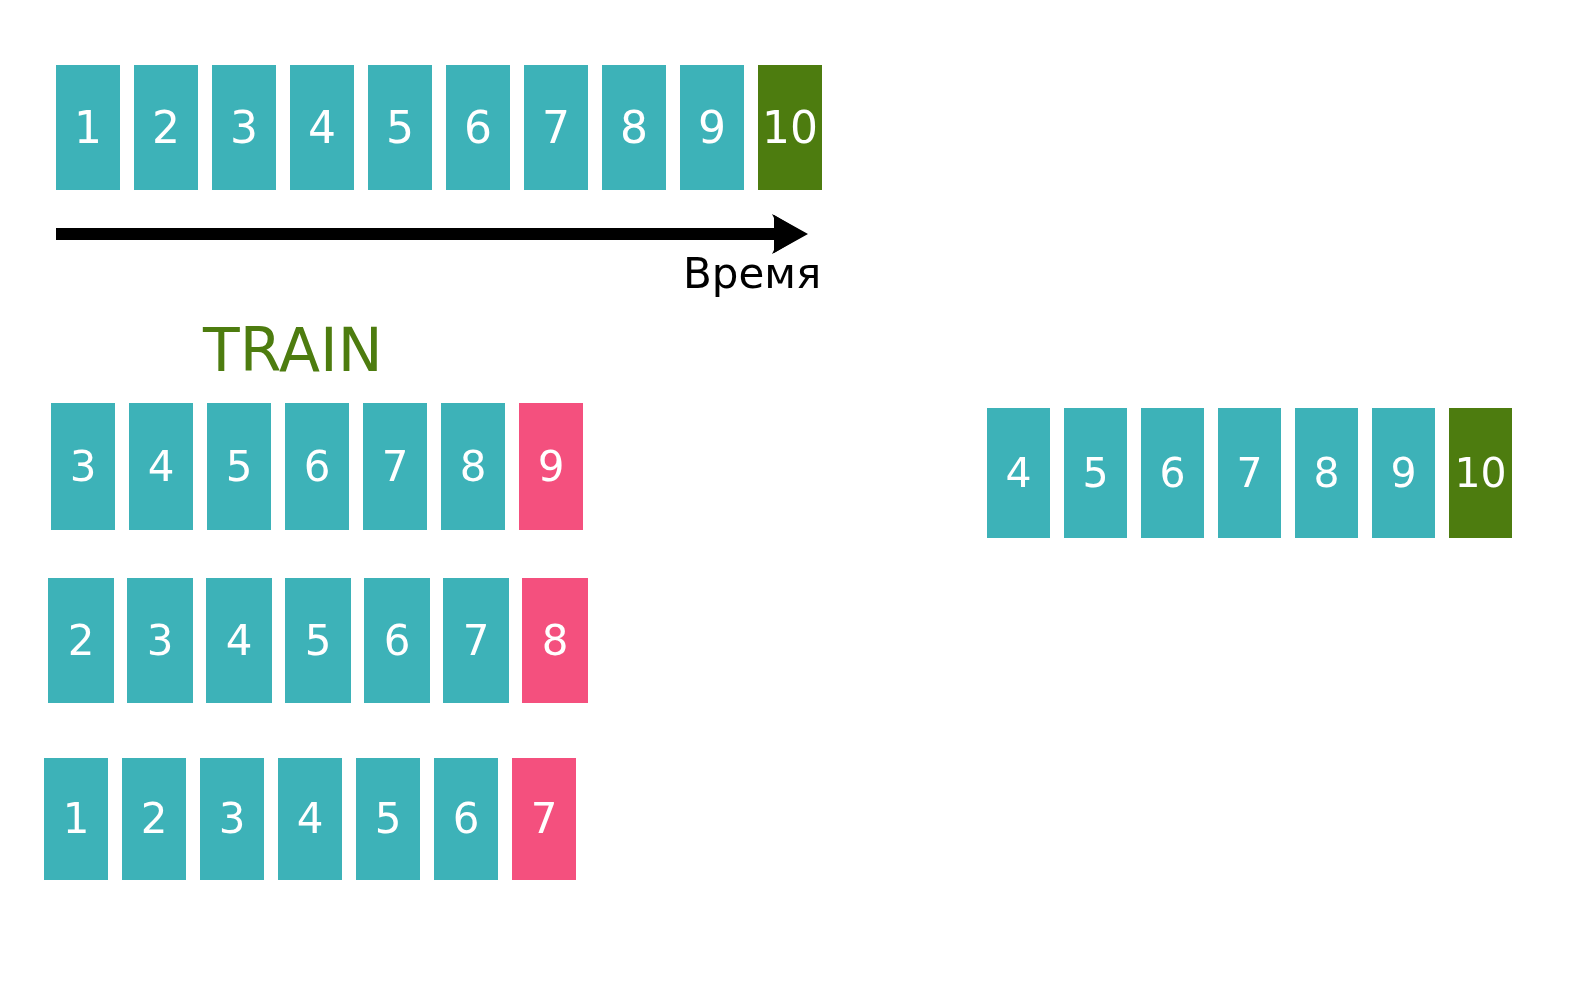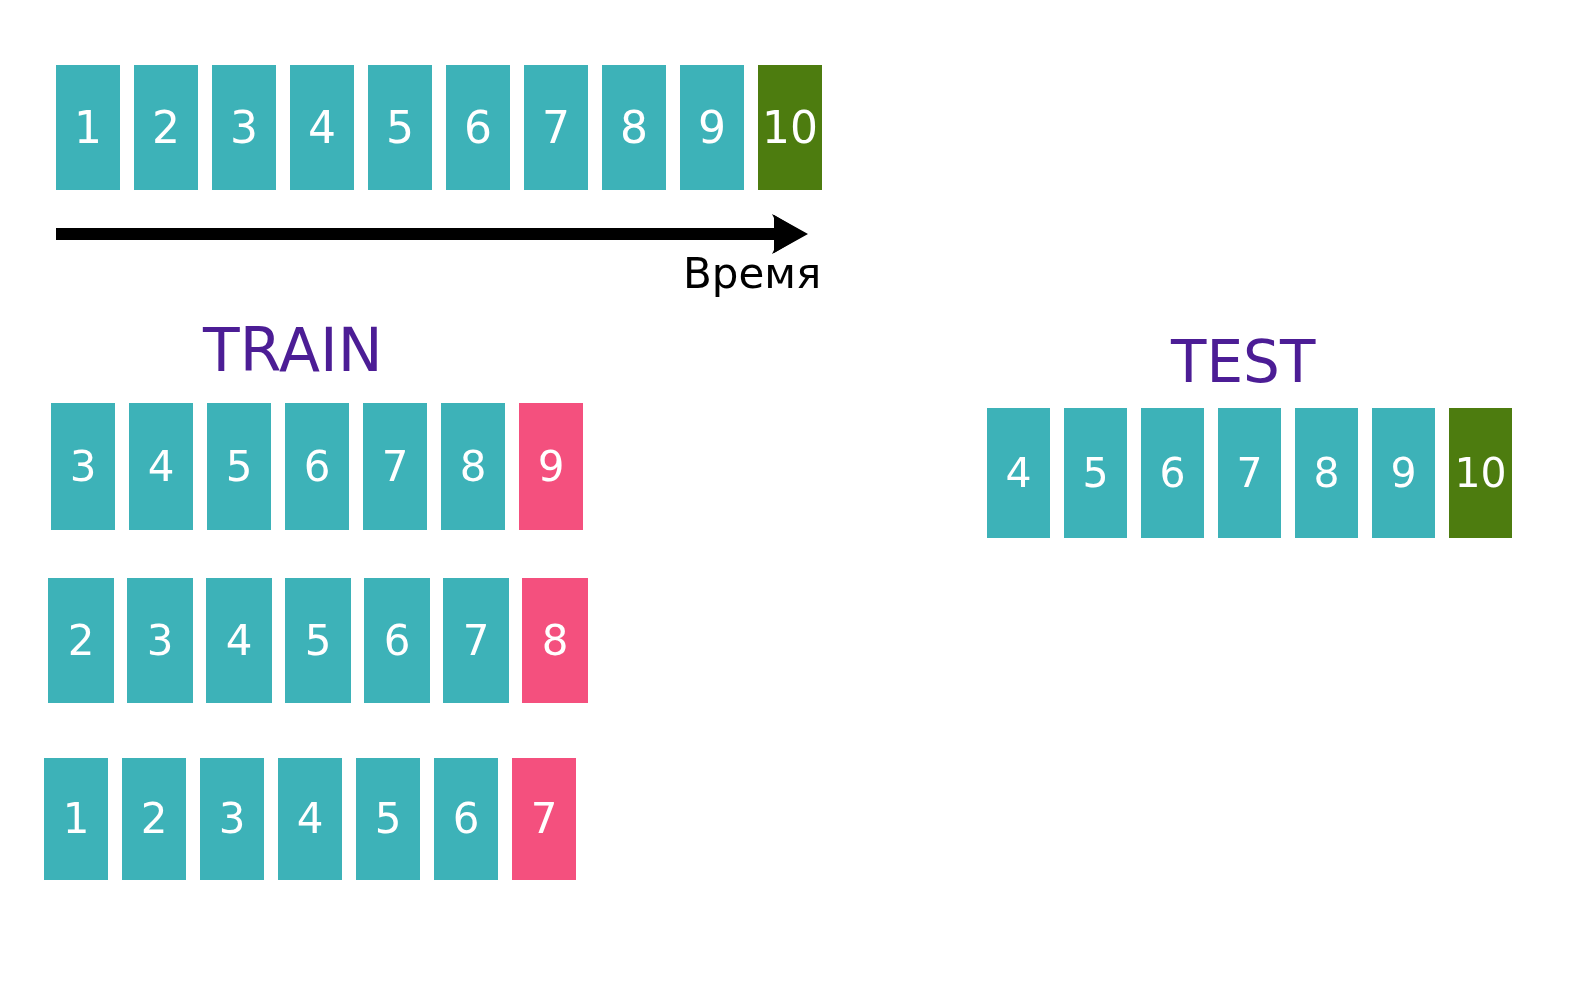--- a/index.html
+++ b/index.html
@@ -31,21 +31,21 @@
     box-sizing: border-box;
     user-select: none;
   }
   .block.teal   { background: #3db2b8; }
   .block.purple { background: #4d7c0f; }
   .block.pink   { background: #f4507e; }
 
   
   .heading {
     position: absolute;
-    color: #4c1d95;
+    color: #4d7c0f;
     font-family: "DejaVu Sans", sans-serif;
     font-weight: 400;
     white-space: nowrap;
     line-height: 1;
   }
 
   
   #time-arrow {
     position: absolute;
     left: 56px;
@@ -84,21 +84,20 @@
 
   <svg id="time-arrow" viewBox="0 0 760 48" xmlns="http://www.w3.org/2000/svg">
     <line x1="0" y1="28" x2="722" y2="28" stroke="#000000" stroke-width="12"></line>
     <path d="M 716 8 L 752 28 L 716 48 L 726 28 Z" fill="#000000"></path>
     <path d="M 718 9 L 750 28 L 718 47 Z" fill="#000000"></path>
   </svg>
   <div id="time-label">Время</div>
 
   <div class="heading" id="train-heading" style="left: 203px; top: 320px; font-size: 60px;">TRAIN</div>
 
-  <div class="heading" id="test-heading" style="left: 1171px; top: 333px; font-size: 58px;">TEST</div>
 
   <div id="train-folds">
       <div class="block teal" style="left: 51px; top: 403px; width: 64px; height: 127px; font-size: 42px;">3</div>
       <div class="block teal" style="left: 129px; top: 403px; width: 64px; height: 127px; font-size: 42px;">4</div>
       <div class="block teal" style="left: 207px; top: 403px; width: 64px; height: 127px; font-size: 42px;">5</div>
       <div class="block teal" style="left: 285px; top: 403px; width: 64px; height: 127px; font-size: 42px;">6</div>
       <div class="block teal" style="left: 363px; top: 403px; width: 64px; height: 127px; font-size: 42px;">7</div>
       <div class="block teal" style="left: 441px; top: 403px; width: 64px; height: 127px; font-size: 42px;">8</div>
       <div class="block pink" style="left: 519px; top: 403px; width: 64px; height: 127px; font-size: 42px;">9</div>
       <div class="block teal" style="left: 48px; top: 578px; width: 66px; height: 125px; font-size: 42px;">2</div>

